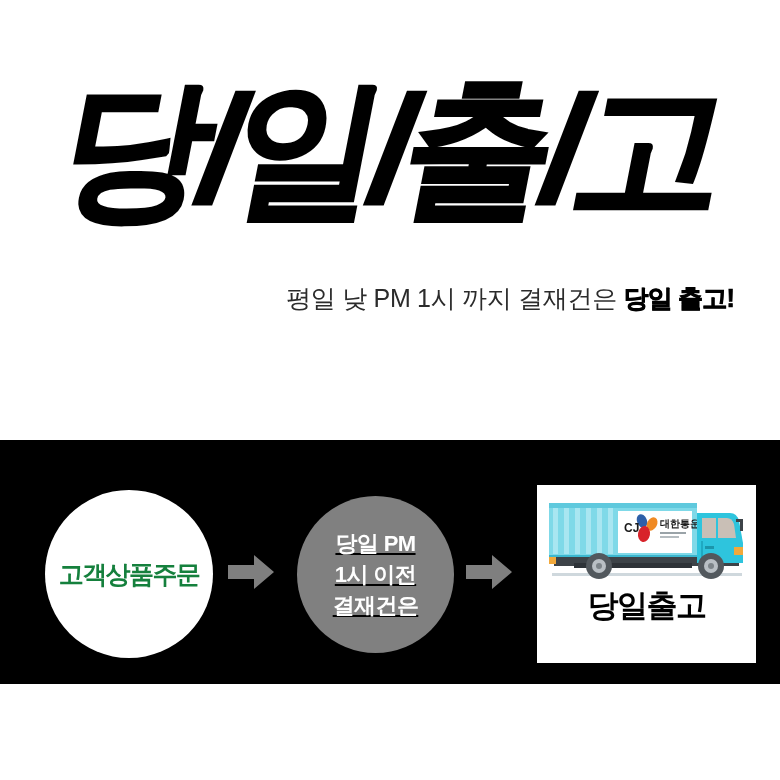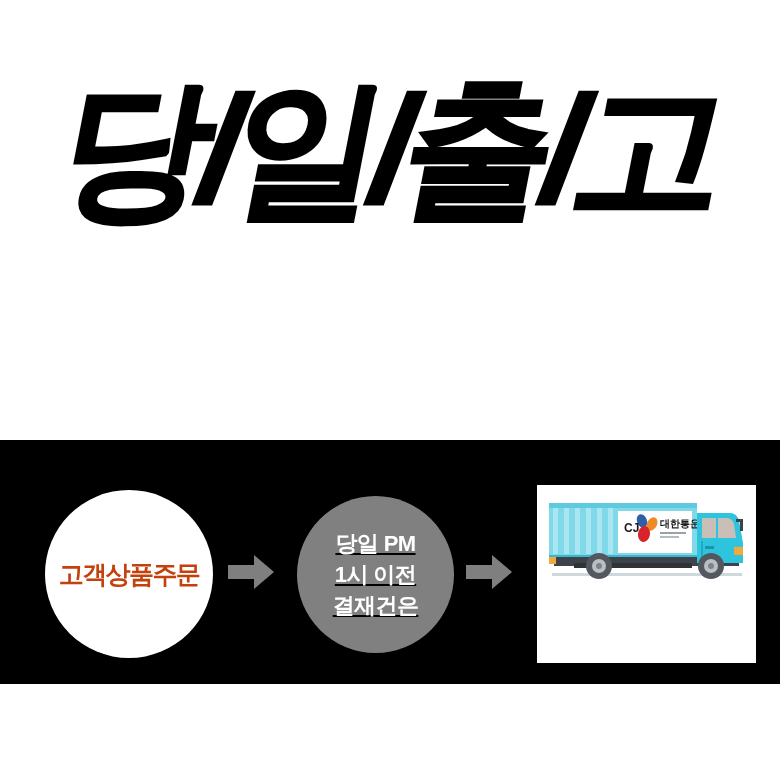--- a/index.html
+++ b/index.html
@@ -86,21 +86,21 @@
   .circle-order {
     left: 45px;
     top: 490px;
     width: 168px;
     height: 168px;
     background: #ffffff;
   }
   .circle-order .c-label {
     font-size: 25px;
     font-weight: 700;
-    color: #c2410c;
+    color: #15803d;
     letter-spacing: -1.6px;
     white-space: nowrap;
   }
   .circle-pay {
     left: 297px;
     top: 496px;
     width: 157px;
     height: 157px;
     background: #808080;
     text-decoration: underline;
@@ -168,20 +168,23 @@
     white-space: nowrap;
   }
 </style>
 </head>
 <body>
 
 <div id="banner">
 
   <div class="headline">당/일/출/고</div>
 
+  <div class="subtitle">
+    <span class="lead">평일 낮  PM 1시 까지 결재건은 </span><span class="accent">당일 출고!</span>
+  </div>
 
   <div class="band"></div>
 
   <div class="circle circle-order">
     <span class="c-label">고객상품주문</span>
   </div>
 
   <div class="arrow arrow-1">
     <svg viewBox="0 0 46 34" width="46" height="34" aria-hidden="true">
       <polygon points="0,10 26,10 26,0 46,17 26,34 26,24 0,24" fill="#7f7f7f"></polygon>
@@ -255,16 +258,17 @@
 
         <circle cx="55" cy="73" r="13" fill="#52585d"></circle>
         <circle cx="55" cy="73" r="7" fill="#b9bfc4"></circle>
         <circle cx="55" cy="73" r="3" fill="#7d8489"></circle>
         <circle cx="167" cy="73" r="13" fill="#52585d"></circle>
         <circle cx="167" cy="73" r="7" fill="#b9bfc4"></circle>
         <circle cx="167" cy="73" r="3" fill="#7d8489"></circle>
       </svg>
     </div>
 
+    <div class="truck-caption">당일출고</div>
   </div>
 
 
 </div>
 
 </body></html>

